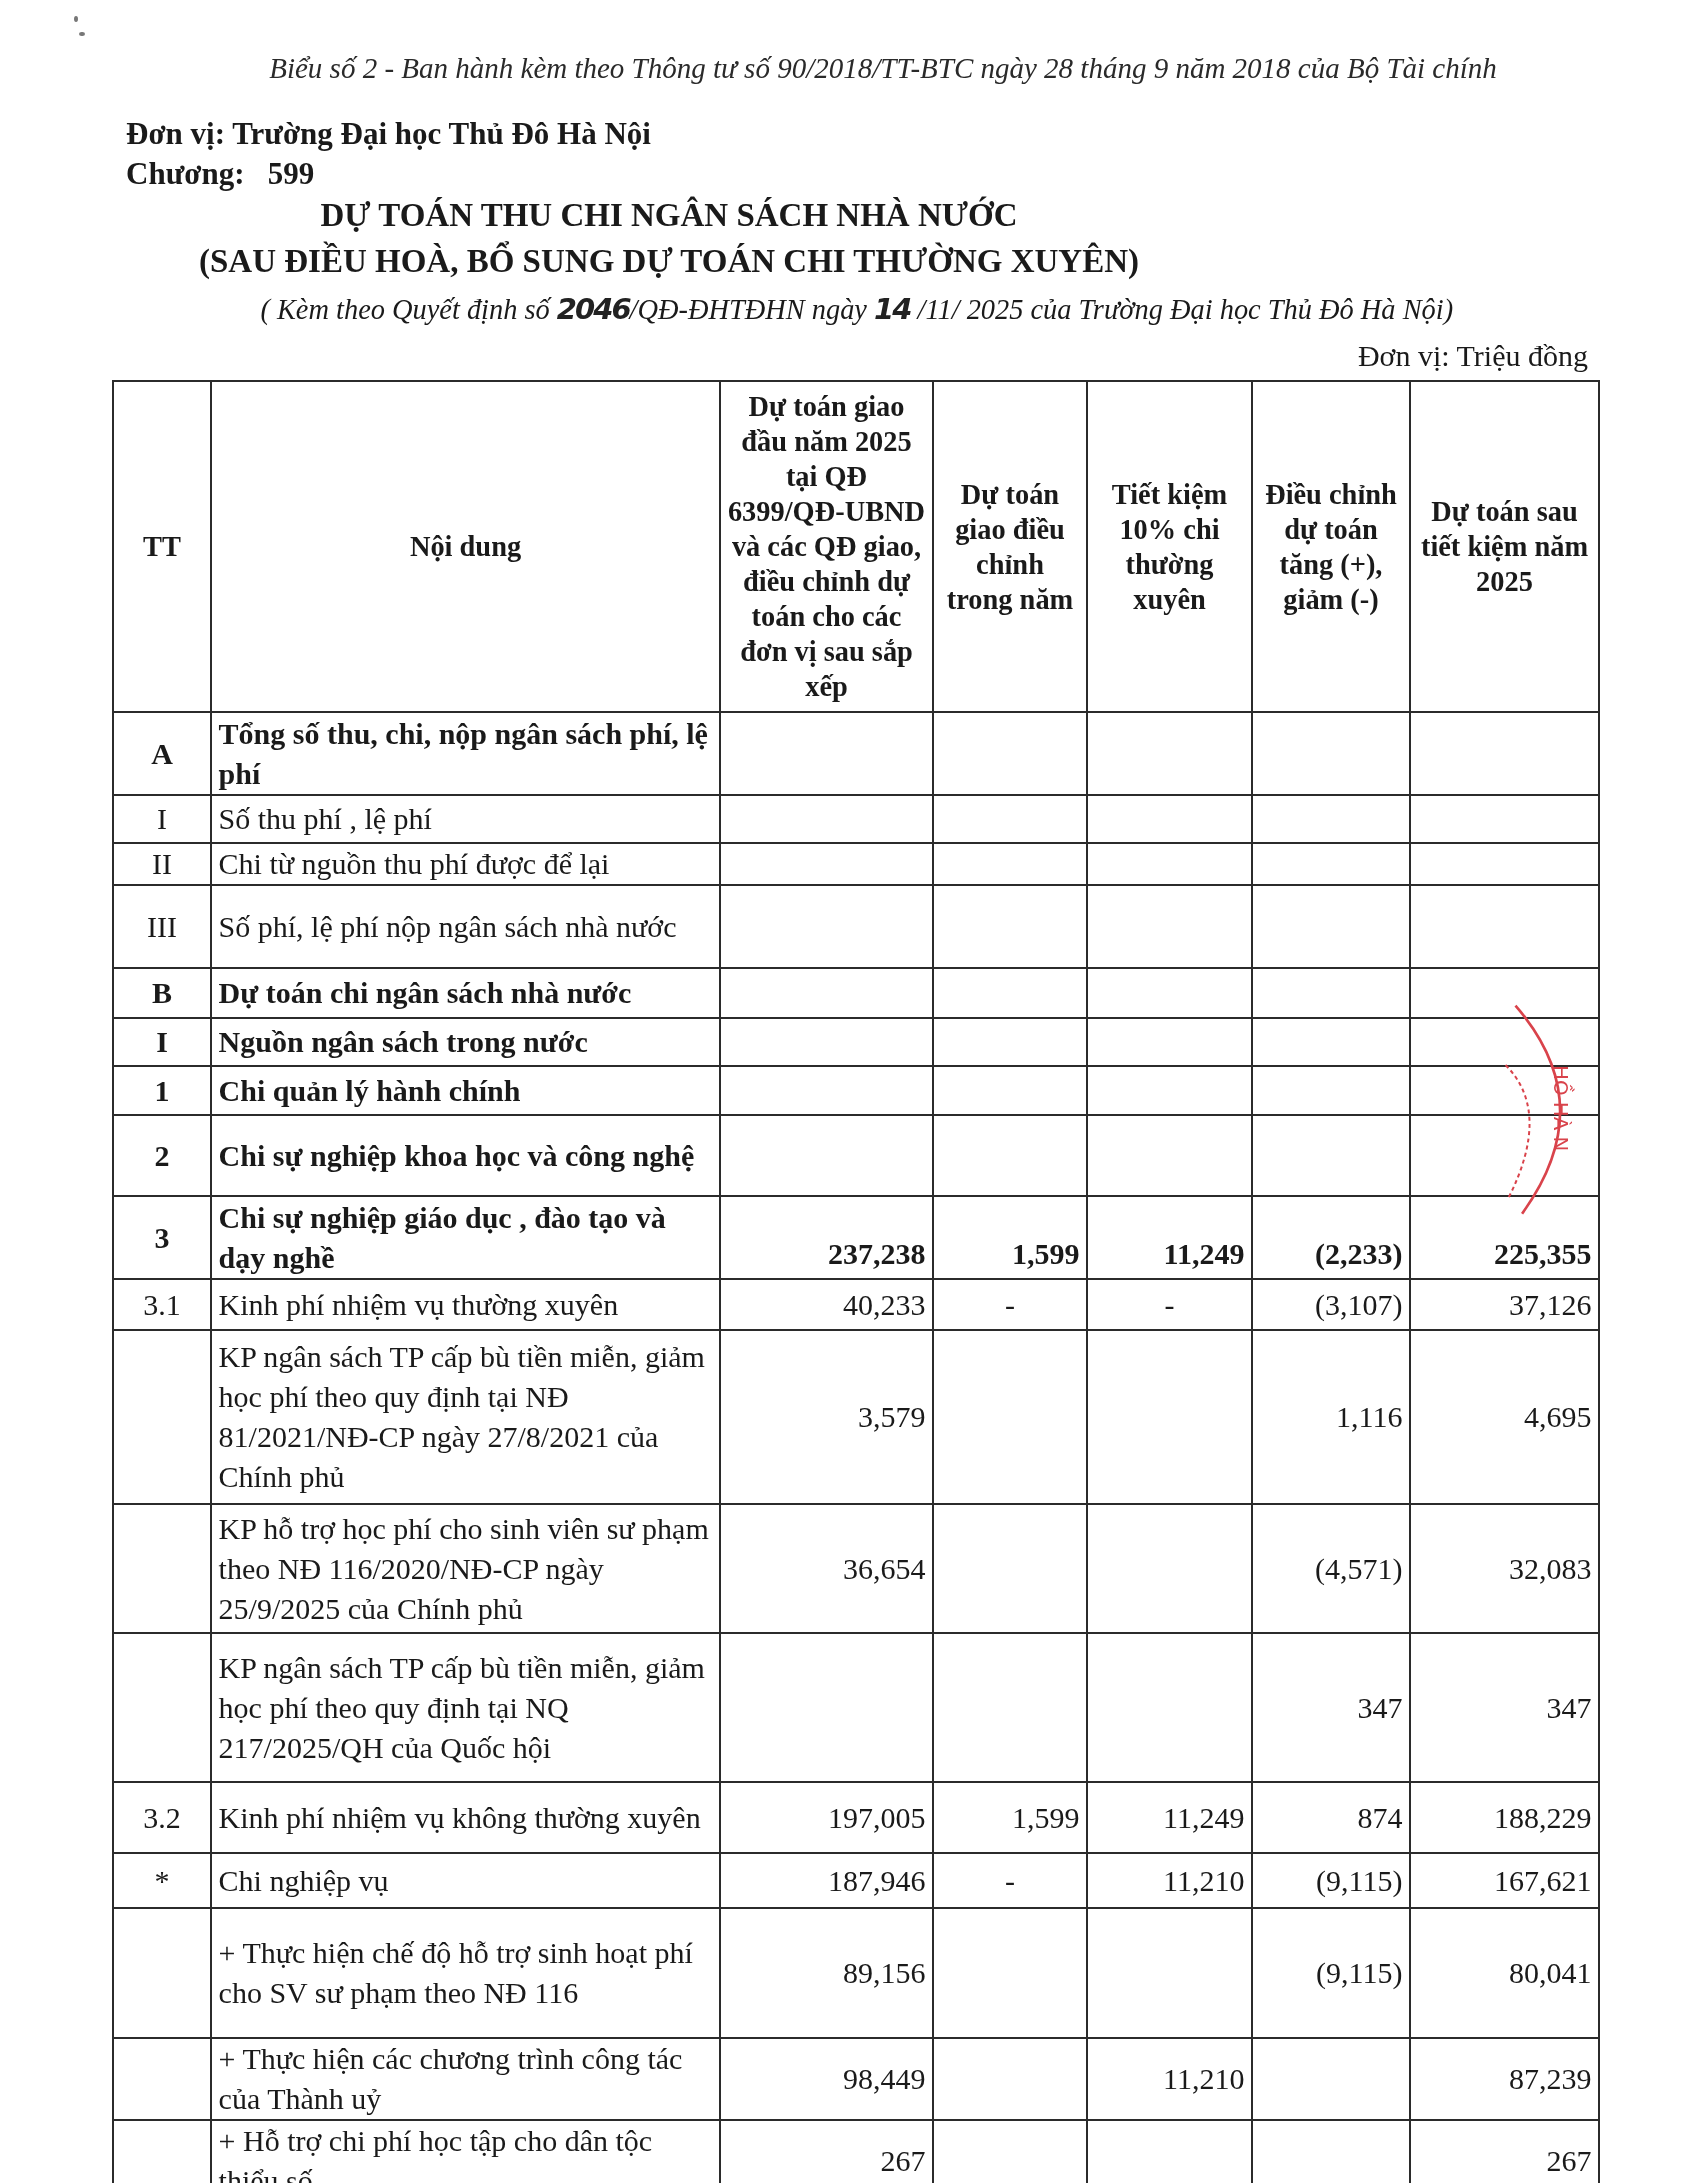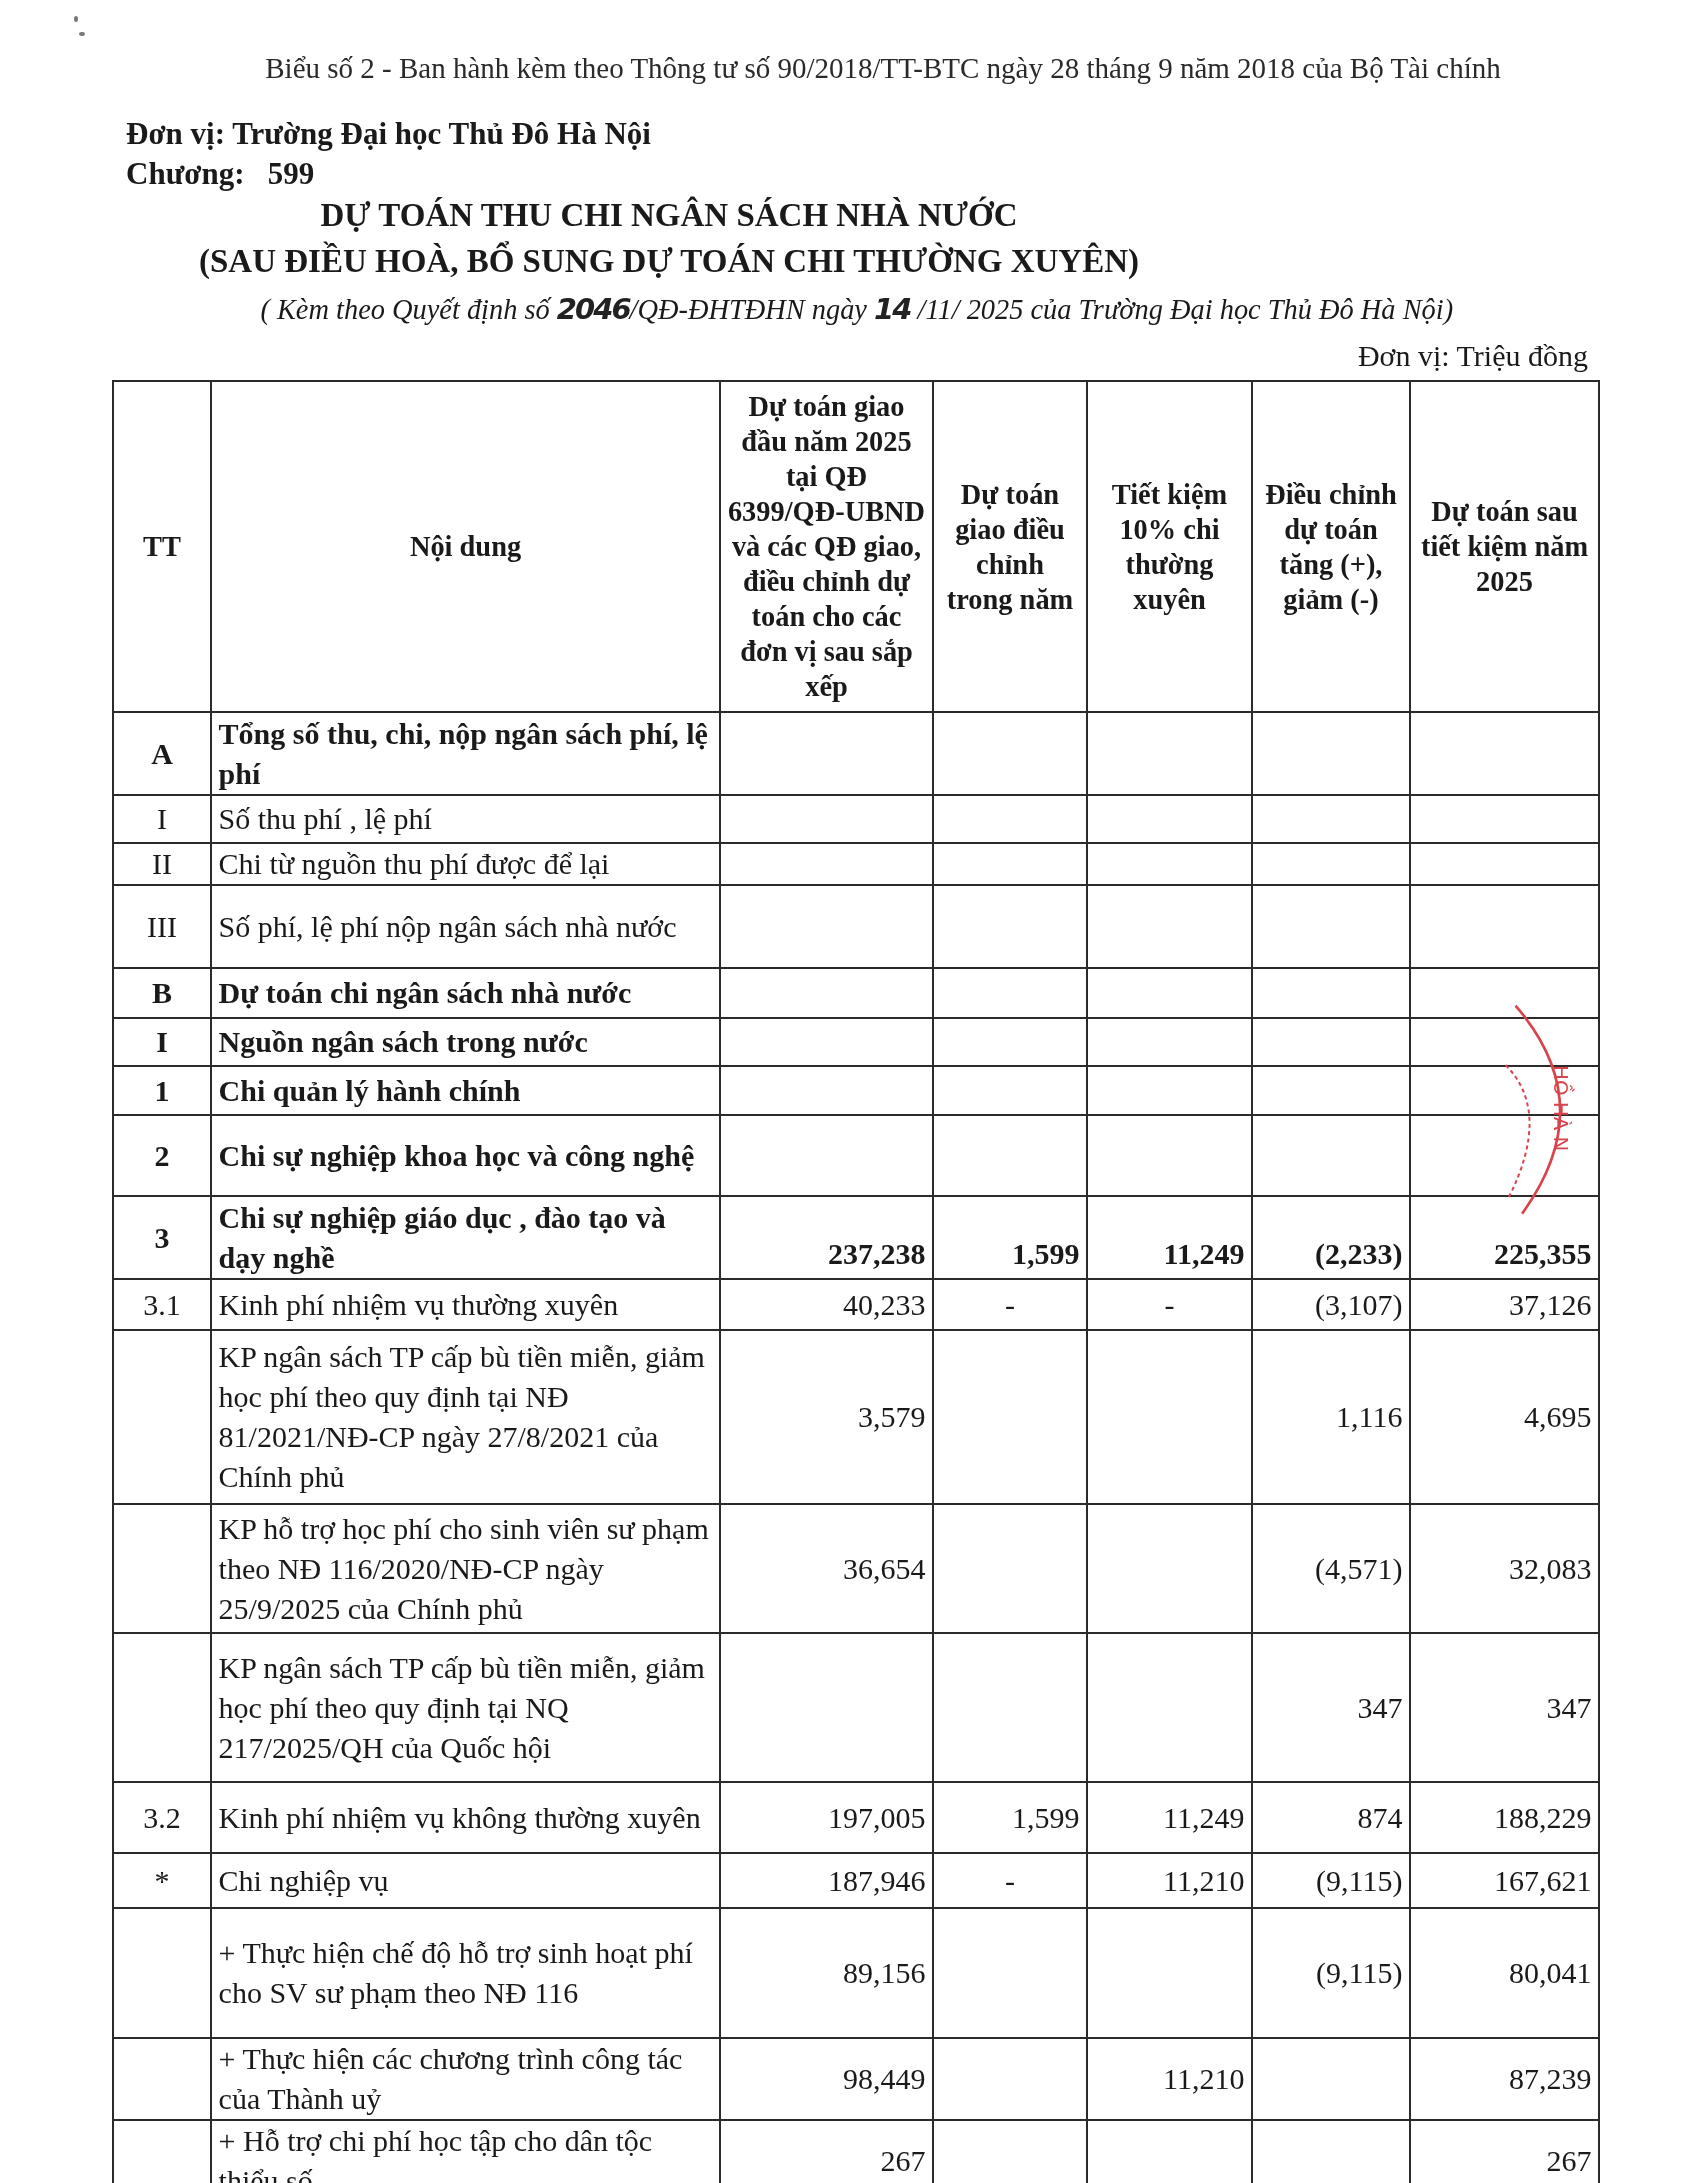--- a/index.html
+++ b/index.html
@@ -1,21 +1,21 @@
 <!DOCTYPE html>
 <html style="font-size:10.6px"><head>
 <meta charset="utf-8">
 <style>
   html, body { margin: 0; padding: 0; background: #fff; }
   body { width: 1687px; height: 2183px; position: relative; overflow: hidden;
          font-family: "Liberation Serif", "DejaVu Serif", serif; color: #1a1a1a; }
   .abs { position: absolute; }
   .specks { left: 71px; top: 14.6px; width: 20px; height: 26.5px; }
   .speck { position: absolute; background: #777; border-radius: 50%; }
-  .form-ref { left: 0; width: 1687px; top: 52px; text-align: center; 
+  .form-ref { left: 0; width: 1687px; top: 52px; text-align: center; font-style: italic;
               font-size: 29px; color: #2a2a2a; padding-left: 79px; box-sizing: border-box; }
   .unit { left: 126px; top: 114px; font-weight: bold; font-size: 31px; line-height: 40px; }
   .unit div { white-space: nowrap; }
   .title { left: 0; width: 1338px; text-align: center; font-weight: bold; font-size: 33px; }
   .t1 { top: 197px; }
   .t2 { top: 243px; }
   .attach { left: 0; width: 1687px; top: 292px; text-align: center; font-style: italic; font-size: 28.4px;
             padding-left: 26.5px; box-sizing: border-box; }
   .hand { font-family: "DejaVu Sans", sans-serif; font-style: italic; font-weight: bold;
           font-size: 29px; color: #222; letter-spacing: -2px; }

